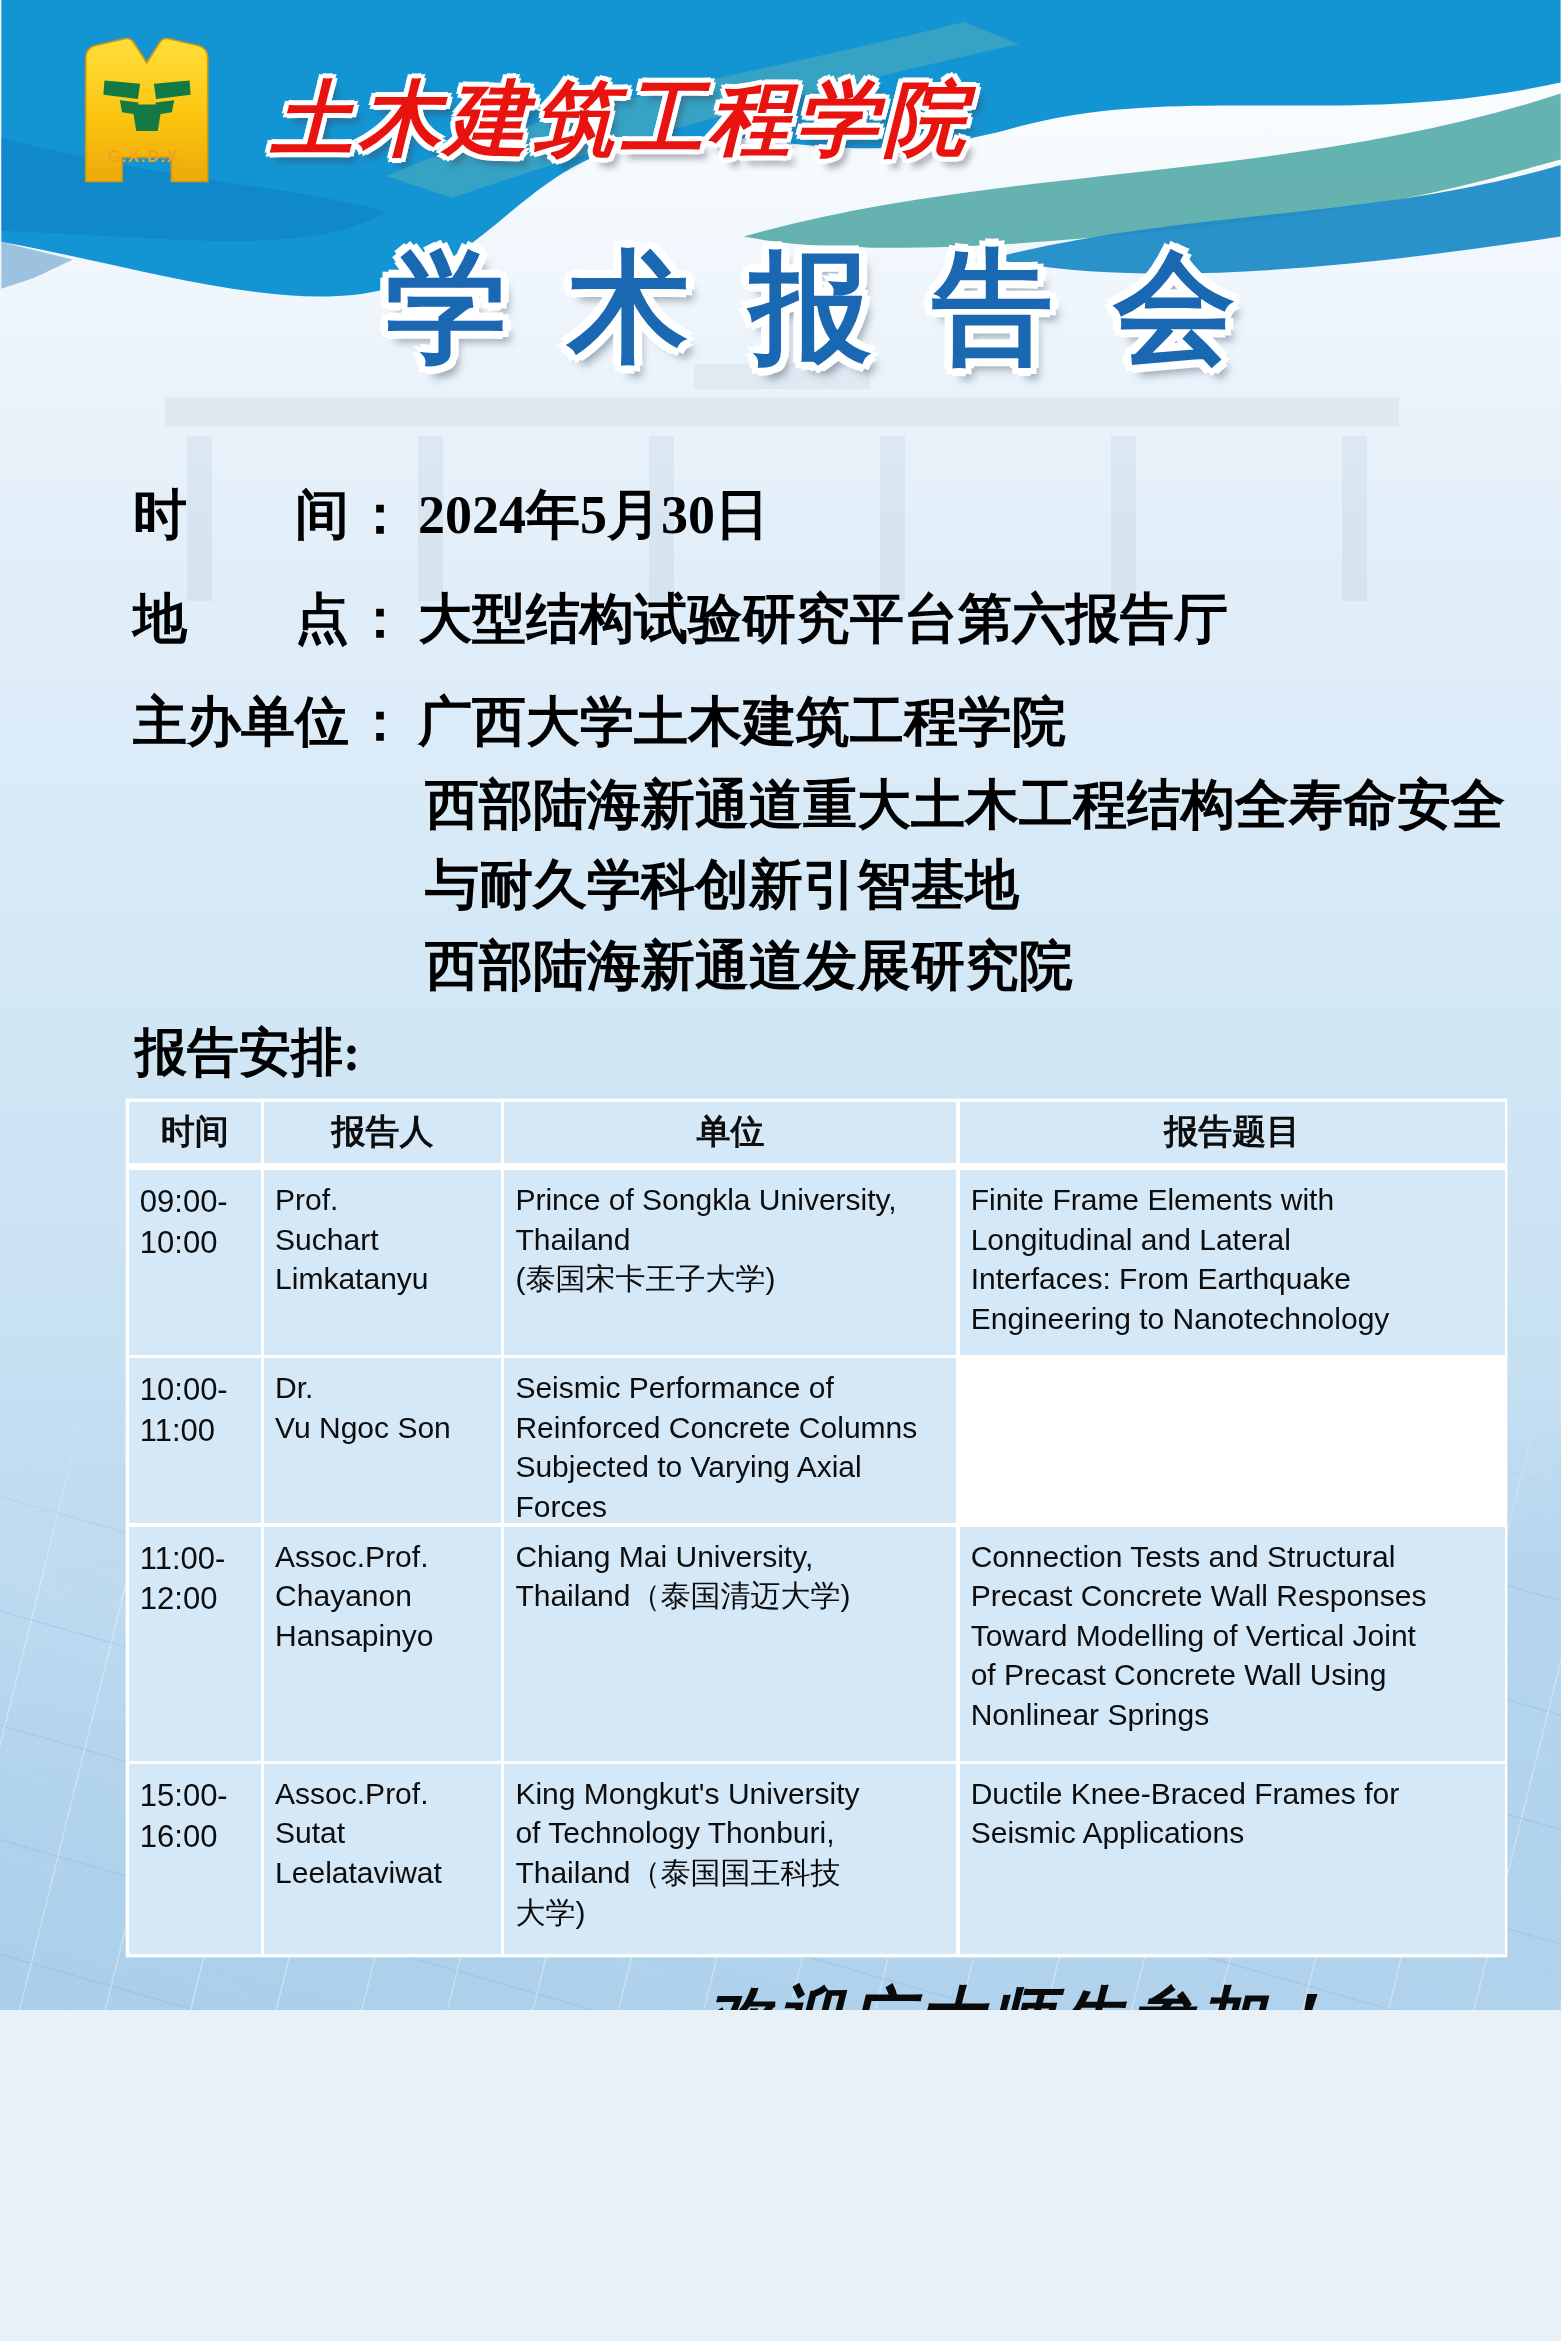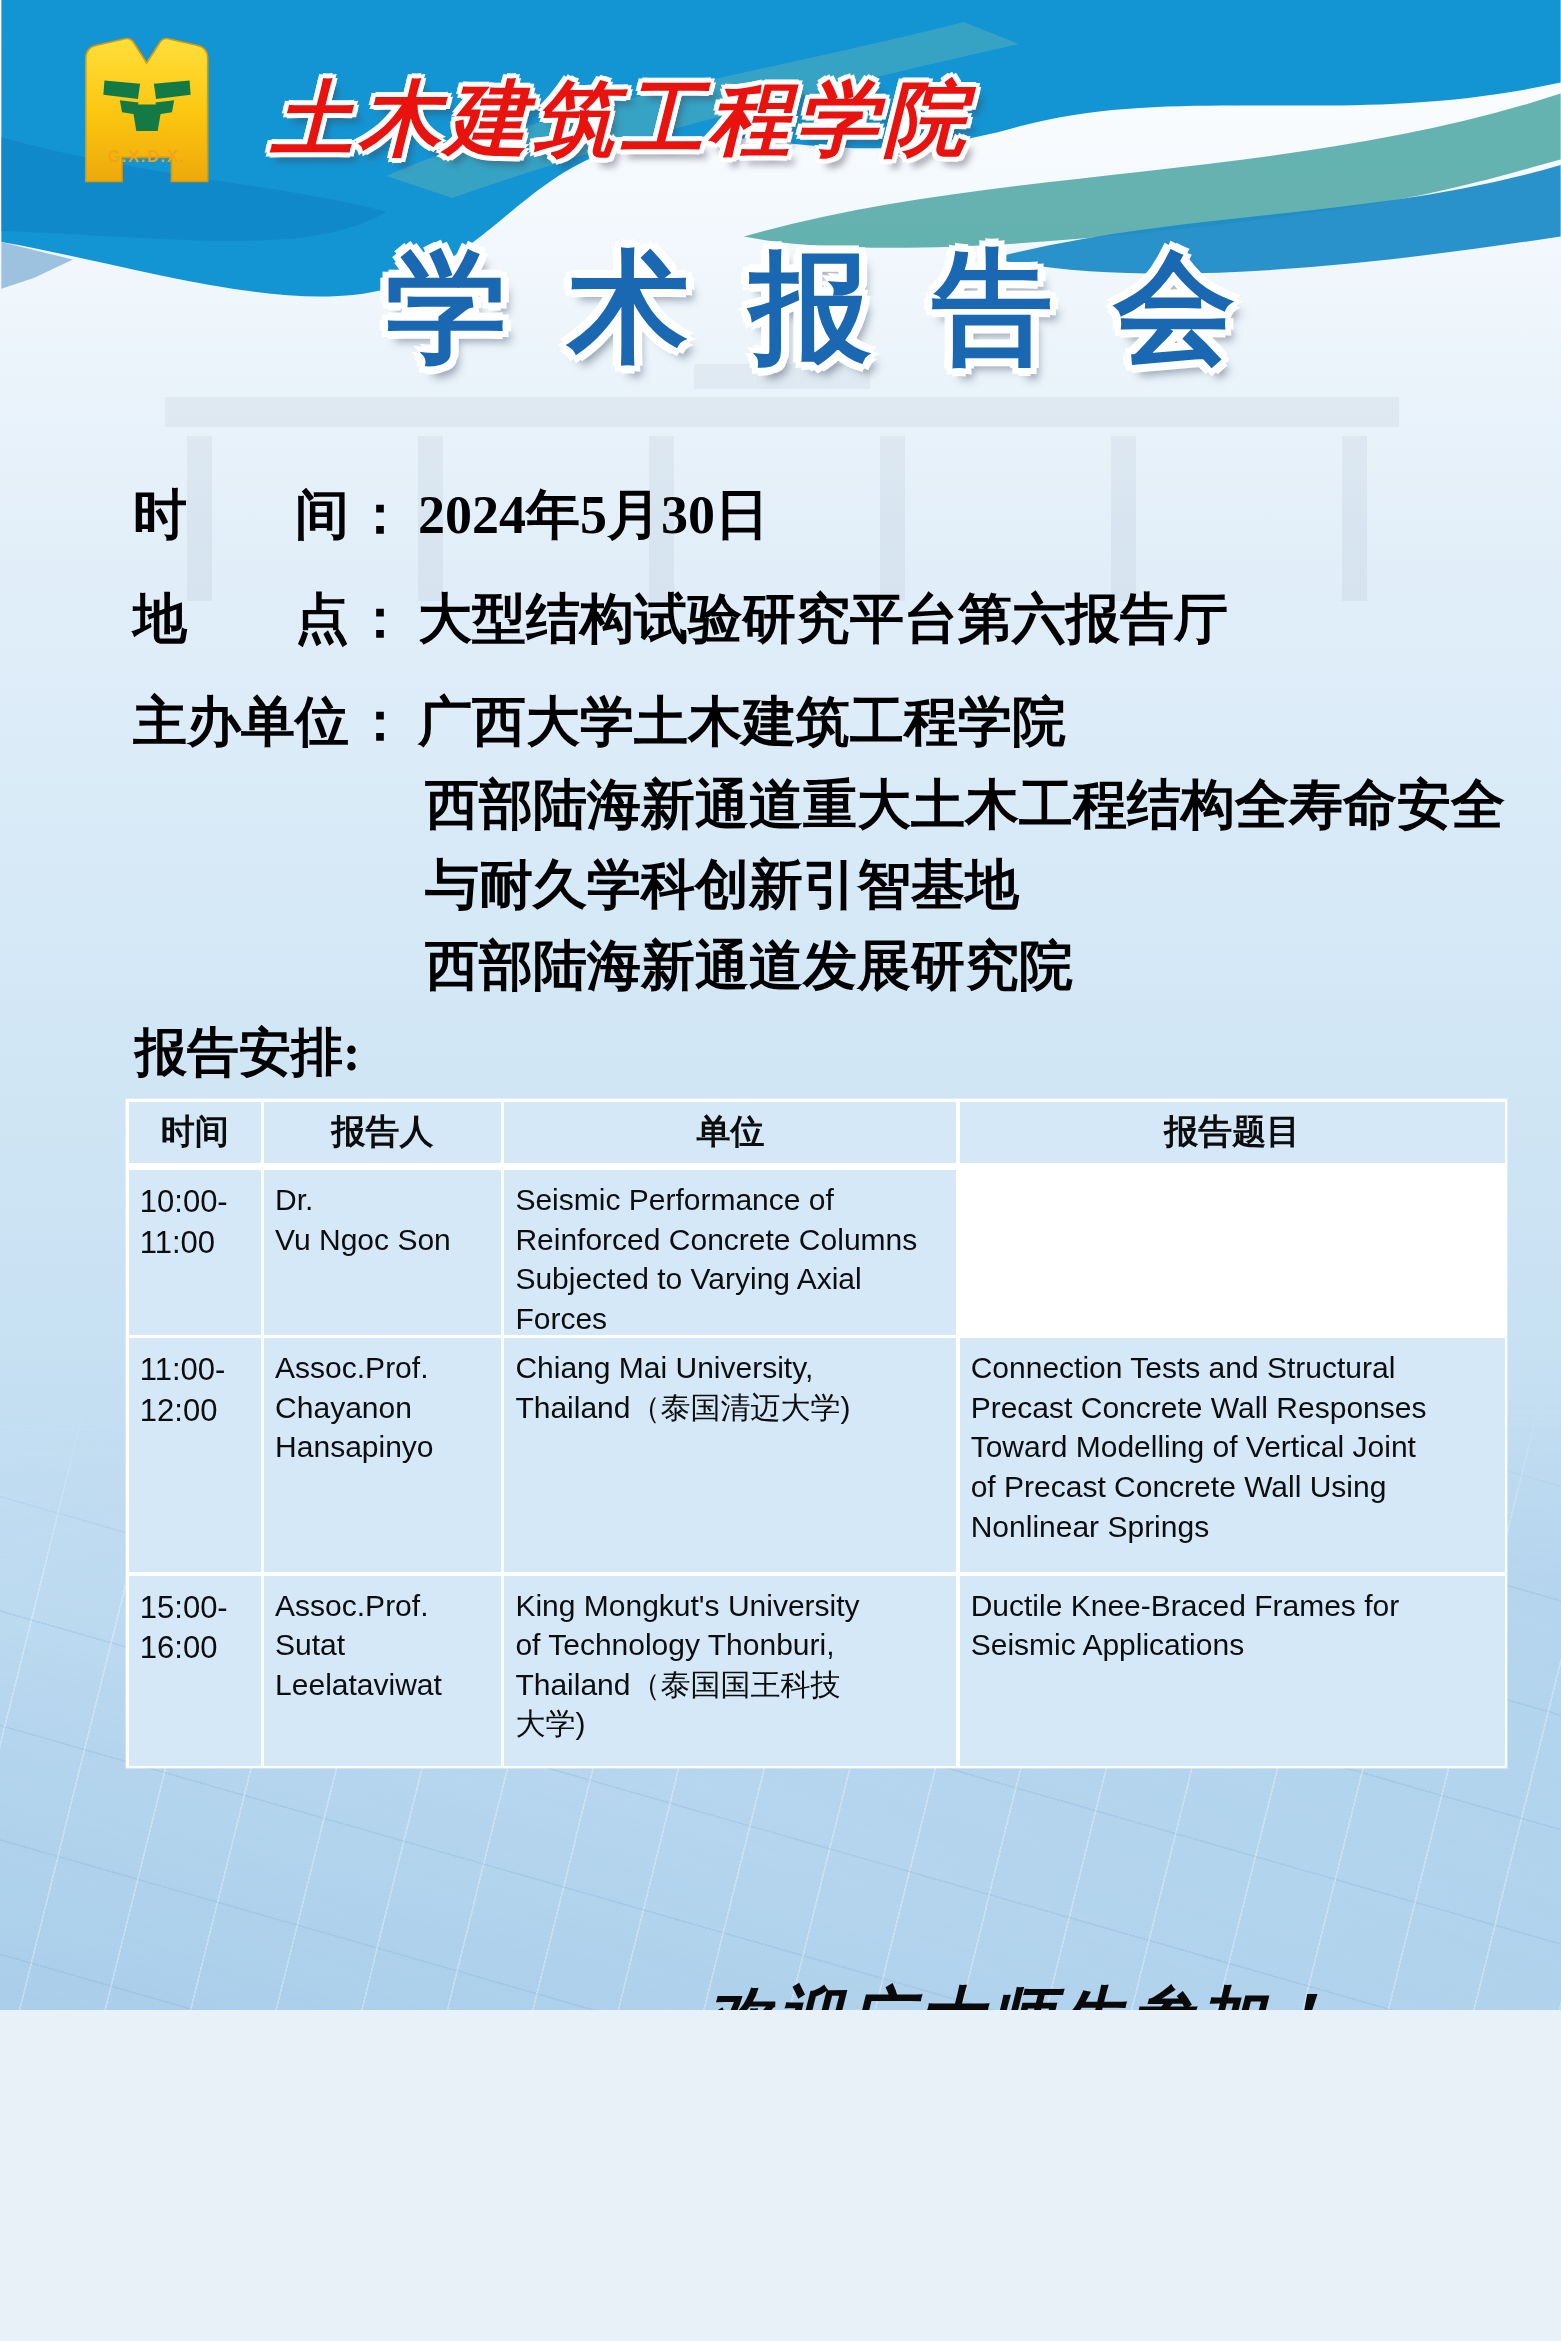--- a/index.html
+++ b/index.html
@@ -114,20 +114,34 @@
 西部陆海新通道发展研究院</div>
 
   <div class="abs schedule-heading">报告安排:</div>
 
   <div class="abs sched">
     <div class="srow head">
       <div class="cell">时间</div>
       <div class="cell">报告人</div>
       <div class="cell">单位</div>
       <div class="cell">报告题目</div>
+    </div>
+    <div class="srow r1">
+      <div class="cell time">09:00-
+10:00</div>
+      <div class="cell">Prof.
+Suchart
+Limkatanyu</div>
+      <div class="cell">Prince of Songkla University,
+Thailand
+(泰国宋卡王子大学)</div>
+      <div class="cell">Finite Frame Elements with
+Longitudinal and Lateral
+Interfaces: From Earthquake
+Engineering to Nanotechnology</div>
     </div>
     <div class="srow r2">
       <div class="cell time">10:00-
 11:00</div>
       <div class="cell">Dr.
 Vu Ngoc Son</div>
       <div class="cell">Seismic Performance of
 Reinforced Concrete Columns
 Subjected to Varying Axial Forces</div>
     </div>

